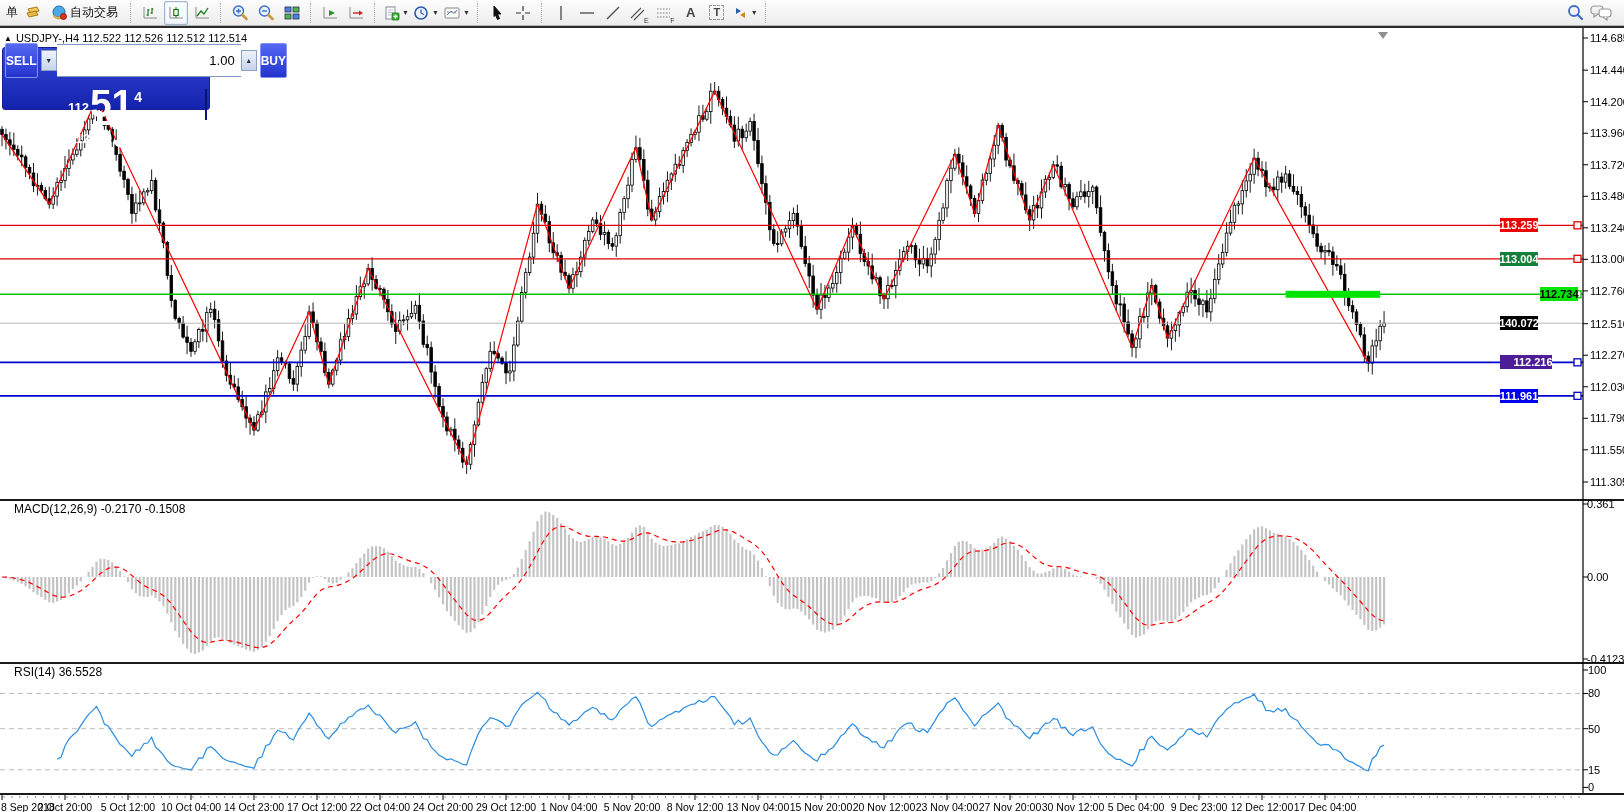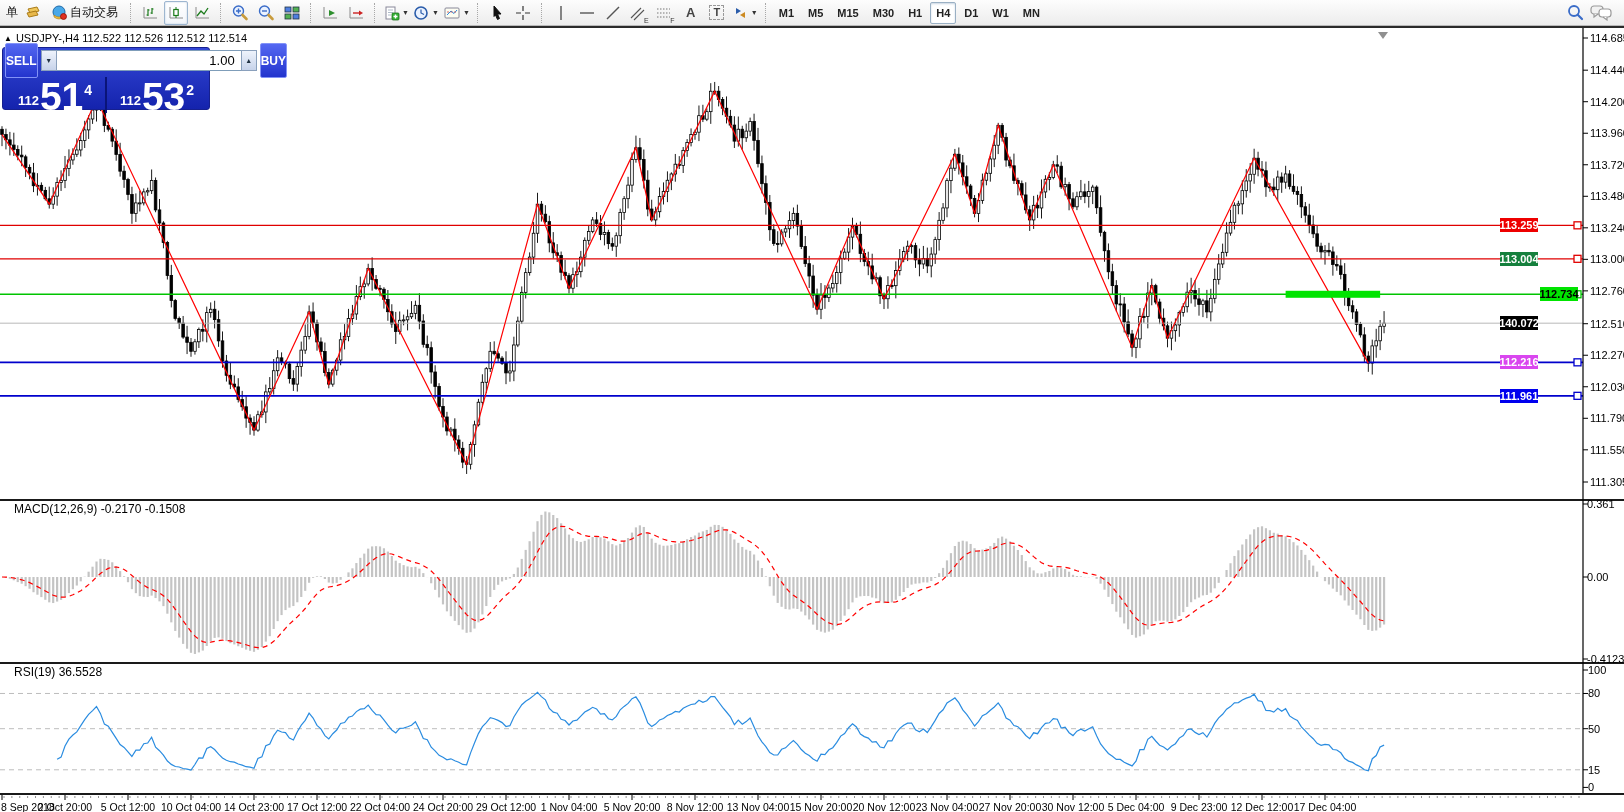--- a/index.html
+++ b/index.html
@@ -33,23 +33,23 @@
     border-left:5px solid transparent;border-right:5px solid transparent;border-top:7px solid #909090;}
   
   .trade-panel{position:absolute;left:2px;top:19px;width:208px;height:63px;z-index:5;
     background:linear-gradient(#3347d6,#1423ad);border:1px solid #16208f;border-radius:3px;box-sizing:border-box;padding:2px;}
   .tp-row1{display:flex;align-items:center;height:21px;}
   .tp-btn{width:50px;height:35px;color:#fff;font-size:12px;font-weight:bold;display:flex;align-items:center;justify-content:center;
     background:linear-gradient(#5468f2,#2334cd);border:1px solid #8292f7;border-radius:2px;box-sizing:border-box;}
   .tp-stepper{flex:1;display:flex;align-items:center;margin:0 3px;height:21px;}
   .spin{width:16px;height:21px;background:linear-gradient(#eef3fc,#c7d3ea);border:1px solid #8aa0bc;box-sizing:border-box;
     display:flex;align-items:center;justify-content:center;font-size:7px;color:#234;}
-  .vol{flex:1;height:21px;border:1px solid #7f9db9;border-left:none;border-right:none;box-sizing:border-box;
+  .vol{flex:1;height:33px;border:1px solid #7f9db9;border-left:none;border-right:none;box-sizing:border-box;
     font-family:"Liberation Sans",sans-serif;font-size:13px;text-align:right;padding-right:6px;color:#000;}
-  .tp-row2{display:flex;height:36px;margin-top:6px;}
+  .tp-row2{display:flex;height:36px;margin-top:18px;flex-direction:column;}
   .tp-price{flex:1;display:flex;align-items:flex-end;justify-content:center;color:#fff;padding-bottom:1px;}
   .tp-price.sell{border-right:2px solid #0a1478;}
   .pp-small{font-size:13px;font-weight:bold;margin:0 1px 4px 0;}
   .pp-big{font-size:39px;font-weight:bold;line-height:30px;}
   .pp-sup{font-size:14px;font-weight:bold;margin:0 0 14px 1px;}
 </style>
 </head>
 <body>
 
 <div class="toolbar">
@@ -217,31 +217,20 @@
     <span class="tbtn" style="width:auto;">
       <svg width="17" height="16" viewBox="0 0 17 16">
         <polygon points="4,3 9,6 4,9" fill="#2a5caa"></polygon>
         <polygon points="13,7 8,10 13,13" fill="#cc8a22"></polygon>
       </svg>
         <span class="caret">▼</span>
     </span>
   </div>
   <span class="sep"></span>
 
-  <div class="tgroup" id="tf-group">
-      <span class="tf">M1</span>
-      <span class="tf">M5</span>
-      <span class="tf">M15</span>
-      <span class="tf">M30</span>
-      <span class="tf">H1</span>
-      <span class="tf active">H4</span>
-      <span class="tf">D1</span>
-      <span class="tf">W1</span>
-      <span class="tf">MN</span>
-    </div>
 
   <span class="spacer"></span>
 
   <div class="tgroup" style="margin-right:10px;">
     <span class="tbtn">
       <svg width="18" height="17" viewBox="0 0 18 17">
         <circle cx="8" cy="7" r="5" fill="none" stroke="#3a6cc8" stroke-width="1.8"></circle>
         <path d="M11.7 10.7 L16 15" stroke="#3a6cc8" stroke-width="2.2" stroke-linecap="round"></path>
       </svg>
     </span>
@@ -1627,21 +1616,21 @@
       <text x="1262" y="783" font-size="10.5" fill="#000" text-anchor="middle" font-family="&quot;Liberation Sans&quot;,sans-serif">12 Dec 12:00</text>
       <line x1="1325" y1="767" x2="1325" y2="772" stroke="#000" stroke-width="1"></line>
       <text x="1325" y="783" font-size="10.5" fill="#000" text-anchor="middle" font-family="&quot;Liberation Sans&quot;,sans-serif">17 Dec 04:00</text>
     </svg>
 
   <div class="sym-header">
     <span class="tri">▲</span><span>USDJPY-,H4  112.522 112.526 112.512 112.514</span>
   </div>
 
   <div class="pane-header" id="macd-header" style="top:474px;">MACD(12,26,9) -0.2170 -0.1508</div>
-  <div class="pane-header" id="rsi-header" style="top:637px;">RSI(19) 36.5528</div>
+  <div class="pane-header" id="rsi-header" style="top:637px;">RSI(14) 36.5528</div>
 
   <div class="shiftmark"></div>
 
   <div class="trade-panel">
     <div class="tp-row1">
       <div class="tp-btn">SELL</div>
       <div class="tp-stepper">
         <span class="spin">▼</span>
         <input class="vol" value="1.00" style="">
         <span class="spin">▲</span>
@@ -1660,16 +1649,16 @@
         <span class="pp-sup">2</span>
       </div>
     </div>
   </div>
 
   <div id="plabels">
       <div class="plabel" style="top: 190.321px; background: rgb(238, 0, 0); color: rgb(255, 255, 255);">113.259</div>
       <div class="plabel" style="top: 223.818px; background: #15803d; color: rgb(255, 255, 255);">113.004</div>
       <div class="plabel" style="top: 259.285px; background: rgb(0, 228, 0); color: rgb(0, 0, 0); margin-left: 40px;">112.734</div>
       <div class="plabel" style="top: 288.185px; background: rgb(0, 0, 0); color: rgb(255, 255, 255);">140.072</div>
-      <div class="plabel" style="top: 327.33px; background: #d946ef; color: rgb(255, 255, 255);">112.216</div>
+      <div class="plabel" style="top: 327.33px; background: #4c1d95; color: rgb(255, 255, 255); padding-left: 14px;">112.216</div>
       <div class="plabel" style="top: 360.827px; background: rgb(0, 0, 238); color: rgb(255, 255, 255);">111.961</div>
     </div>
 </div>
 
 </body></html>

